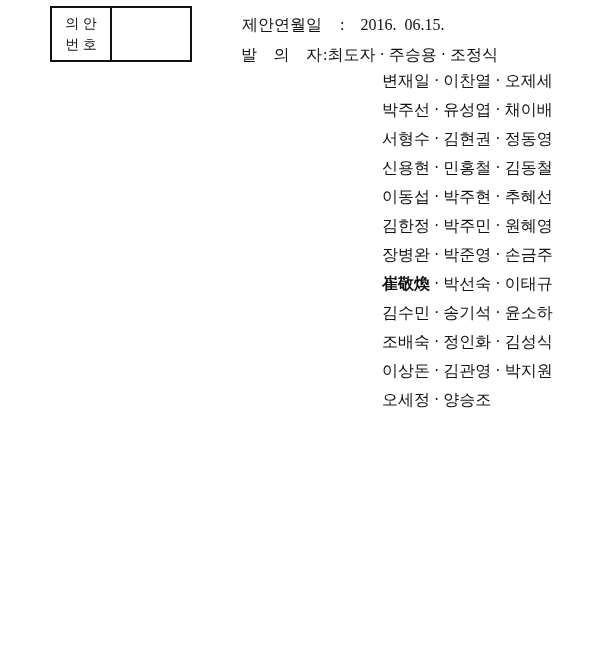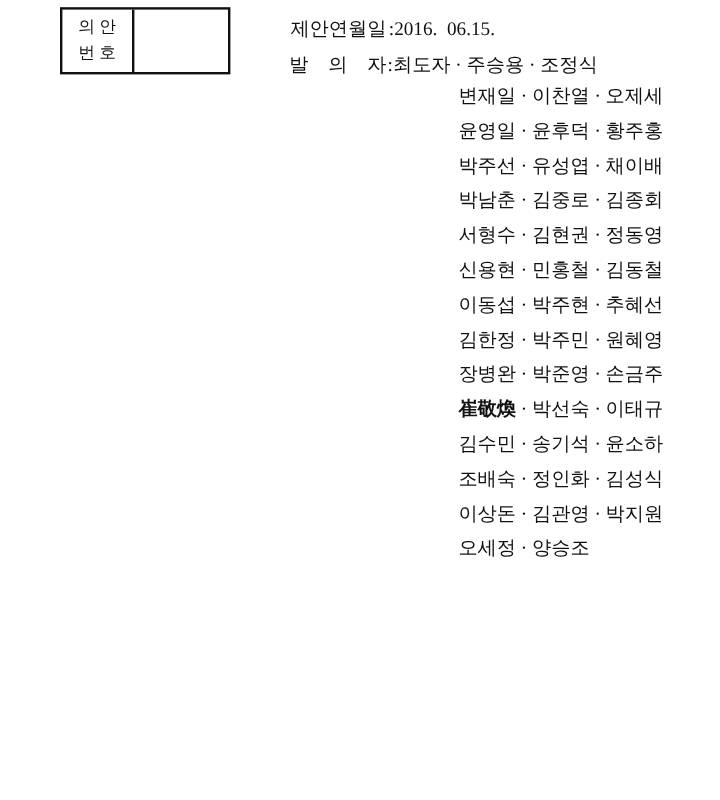--- a/index.html
+++ b/index.html
@@ -39,21 +39,21 @@
 
   
   .header-row {
     position: absolute;
     display: flex;
     align-items: baseline;
     font-size: 16px;
     line-height: 20px;
     white-space: pre;
   }
-  .header-row.date-row { left: 242px; top: 15px; }
+  .header-row.date-row { left: 242px; top: 15px; gap: 16px; }
   .header-row.proposer-row { left: 241px; top: 45px; }
   .header-label { width: 81px; }
   .header-label.justified {
     display: flex;
     justify-content: space-between;
   }
   .header-colon { margin-left: 1px; }
   .header-value { }
 
   
@@ -107,23 +107,21 @@
       <span>발</span>
       <span>의</span>
       <span>자</span>
     </span>
     <span class="header-colon">:</span>
     <span class="header-value">최도자 · 주승용 · 조정식</span>
   </div>
 
   <div class="names">
     <div class="name-line">변재일 · 이찬열 · 오제세</div>
-    <div class="name-line">윤영일 · 윤후덕 · 황주홍</div>
     <div class="name-line">박주선 · 유성엽 · 채이배</div>
-    <div class="name-line">박남춘 · 김중로 · 김종회</div>
     <div class="name-line">서형수 · 김현권 · 정동영</div>
     <div class="name-line">신용현 · 민홍철 · 김동철</div>
     <div class="name-line">이동섭 · 박주현 · 추혜선</div>
     <div class="name-line">김한정 · 박주민 · 원혜영</div>
     <div class="name-line">장병완 · 박준영 · 손금주</div>
     <div class="name-line"><span class="bold-hanja">崔敬煥</span><span> · 박선숙 · 이태규</span></div>
     <div class="name-line">김수민 · 송기석 · 윤소하</div>
     <div class="name-line">조배숙 · 정인화 · 김성식</div>
     <div class="name-line">이상돈 · 김관영 · 박지원</div>
     <div class="name-line">오세정 · 양승조</div>

